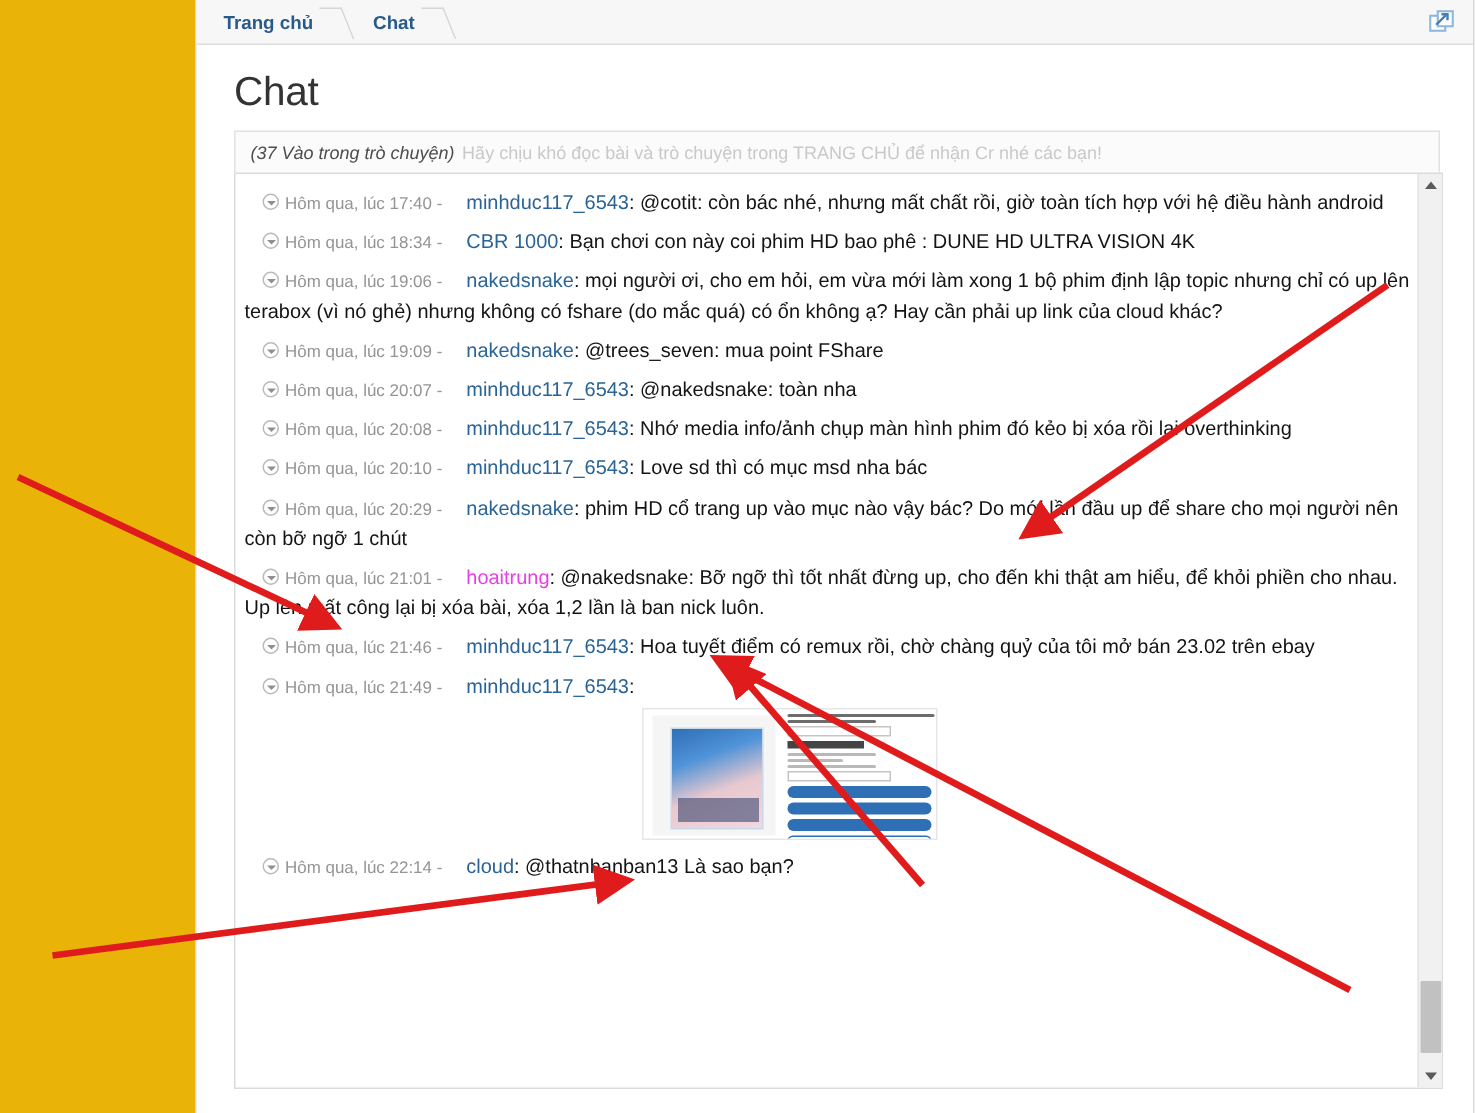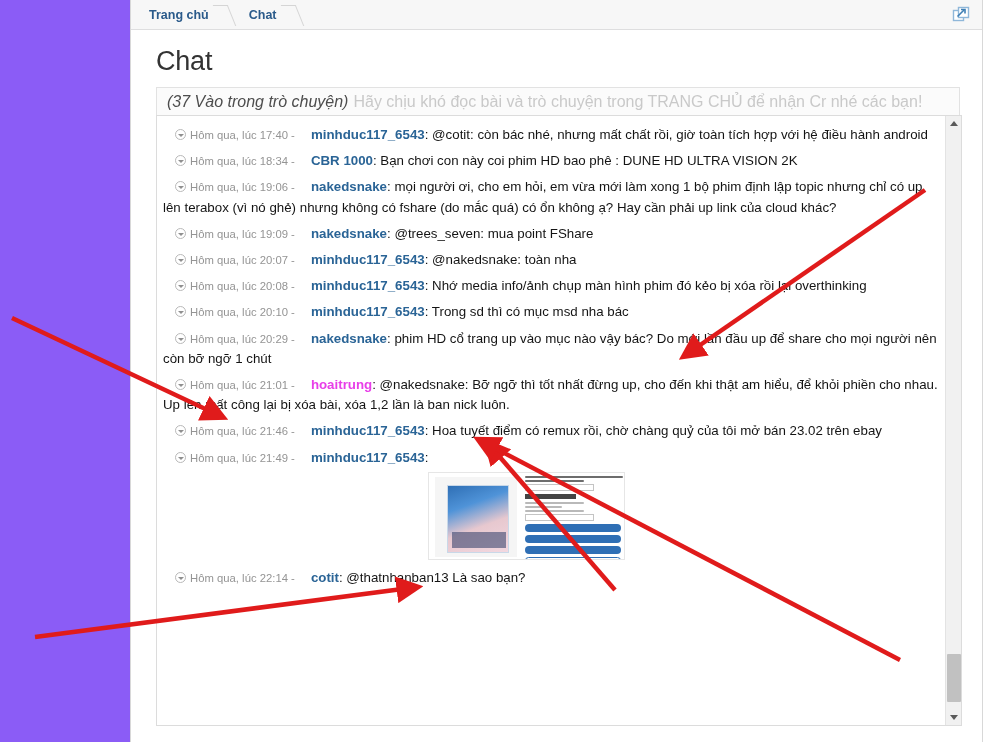--- a/index.html
+++ b/index.html
@@ -6,21 +6,21 @@
   html, body {
     margin: 0; padding: 0;
     width: 983px; height: 742px;
     overflow: hidden;
     background: #ececec;
     font-family: "Liberation Sans", sans-serif;
   }
   #page {
     position: relative;
     width: 964px; height: 742px;
-    background: #8b5cf6;
+    background: #eab308;
   }
   
   #content {
     position: absolute;
     left: 130px; top: 0;
     width: 853px; height: 742px;
     background: #ffffff;
     border-left: 1px solid #d8d8d8;
     border-right: 1px solid #d8d8d8;
   }
@@ -75,21 +75,21 @@
   }
   
   #notice-bar {
     margin: 0 22px 0 25px;
     height: 30px;
     background: #fbfbfb;
     border: 1px solid #e2e2e2;
     display: flex;
     align-items: center;
     padding: 0 10px;
-    font-size: 16px;
+    font-size: 12px;
     overflow: hidden;
     white-space: nowrap;
   }
   #notice-count {
     font-style: italic;
     color: #4d4d4d;
     margin-right: 5px;
   }
   #notice-text { color: #c9c9c9; }
   
@@ -132,21 +132,21 @@
     margin-right: 4px;
   }
   .ts-icon:after {
     content: "";
     position: absolute;
     left: 2px; top: 4px;
     border-left: 3px solid transparent;
     border-right: 3px solid transparent;
     border-top: 3px solid #8f8f8f;
   }
-  .user { color: #2a6496; text-decoration: none; font-weight: bold; }
+  .user { color: #2a6496; text-decoration: none; }
   .user.mod { color: #e83ee8; }
   .body-txt { color: #141414; }
   
   .msg-image {
     display: block;
     margin: 4px 0 2px 265px;
     width: 197px; height: 88px;
     border: 1px solid #e6e6e6;
     background: #ffffff;
     position: relative;
@@ -250,26 +250,26 @@
     <h1 id="page-title">Chat</h1>
 
     <div id="notice-bar">
       <span id="notice-count">(37 Vào trong trò chuyện)</span>
       <span id="notice-text">Hãy chịu khó đọc bài và trò chuyện trong TRANG CHỦ để nhận Cr nhé các bạn!</span>
     </div>
 
     <div id="chat-box">
       <div id="chat-scroll">
           <div class="msg"><span class="ts"><span class="ts-icon"></span>Hôm qua, lúc 17:40 -</span><a href="#" class="user">minhduc117_6543</a><span class="body-txt">: @cotit: còn bác nhé, nhưng mất chất rồi, giờ toàn tích hợp với hệ điều hành android</span></div>
-          <div class="msg"><span class="ts"><span class="ts-icon"></span>Hôm qua, lúc 18:34 -</span><a href="#" class="user">CBR 1000</a><span class="body-txt">: Bạn chơi con này coi phim HD bao phê : DUNE HD ULTRA VISION 2K</span></div>
+          <div class="msg"><span class="ts"><span class="ts-icon"></span>Hôm qua, lúc 18:34 -</span><a href="#" class="user">CBR 1000</a><span class="body-txt">: Bạn chơi con này coi phim HD bao phê : DUNE HD ULTRA VISION 4K</span></div>
           <div class="msg"><span class="ts"><span class="ts-icon"></span>Hôm qua, lúc 19:06 -</span><a href="#" class="user">nakedsnake</a><span class="body-txt">: mọi người ơi, cho em hỏi, em vừa mới làm xong 1 bộ phim định lập topic nhưng chỉ có up lên terabox (vì nó ghẻ) nhưng không có fshare (do mắc quá) có ổn không ạ? Hay cần phải up link của cloud khác?</span></div>
           <div class="msg"><span class="ts"><span class="ts-icon"></span>Hôm qua, lúc 19:09 -</span><a href="#" class="user">nakedsnake</a><span class="body-txt">: @trees_seven: mua point FShare</span></div>
           <div class="msg"><span class="ts"><span class="ts-icon"></span>Hôm qua, lúc 20:07 -</span><a href="#" class="user">minhduc117_6543</a><span class="body-txt">: @nakedsnake: toàn nha</span></div>
           <div class="msg"><span class="ts"><span class="ts-icon"></span>Hôm qua, lúc 20:08 -</span><a href="#" class="user">minhduc117_6543</a><span class="body-txt">: Nhớ media info/ảnh chụp màn hình phim đó kẻo bị xóa rồi lại overthinking</span></div>
-          <div class="msg"><span class="ts"><span class="ts-icon"></span>Hôm qua, lúc 20:10 -</span><a href="#" class="user">minhduc117_6543</a><span class="body-txt">: Trong sd thì có mục msd nha bác</span></div>
+          <div class="msg"><span class="ts"><span class="ts-icon"></span>Hôm qua, lúc 20:10 -</span><a href="#" class="user">minhduc117_6543</a><span class="body-txt">: Love sd thì có mục msd nha bác</span></div>
           <div class="msg"><span class="ts"><span class="ts-icon"></span>Hôm qua, lúc 20:29 -</span><a href="#" class="user">nakedsnake</a><span class="body-txt">: phim HD cổ trang up vào mục nào vậy bác? Do mới lần đầu up để share cho mọi người nên còn bỡ ngỡ 1 chút</span></div>
           <div class="msg"><span class="ts"><span class="ts-icon"></span>Hôm qua, lúc 21:01 -</span><a href="#" class="user mod">hoaitrung</a><span class="body-txt">: @nakedsnake: Bỡ ngỡ thì tốt nhất đừng up, cho đến khi thật am hiểu, để khỏi phiền cho nhau. Up lên mất công lại bị xóa bài, xóa 1,2 lần là ban nick luôn.</span></div>
           <div class="msg"><span class="ts"><span class="ts-icon"></span>Hôm qua, lúc 21:46 -</span><a href="#" class="user">minhduc117_6543</a><span class="body-txt">: Hoa tuyết điểm có remux rồi, chờ chàng quỷ của tôi mở bán 23.02 trên ebay</span></div>
           <div class="msg"><span class="ts"><span class="ts-icon"></span>Hôm qua, lúc 21:49 -</span><a href="#" class="user">minhduc117_6543</a><span class="body-txt">:</span><div class="msg-image">
               <div class="ebay-left">
                 <div class="ebay-cover"></div>
               </div>
               <div class="ebay-right">
                 <div class="er-line t"></div>
                 <div class="er-line t s"></div>
@@ -278,21 +278,21 @@
                 <div class="er-line s"></div>
                 <div class="er-line xs"></div>
                 <div class="er-line s"></div>
                 <div class="er-box"></div>
                 <div class="er-btn"></div>
                 <div class="er-btn"></div>
                 <div class="er-btn"></div>
                 <div class="er-btn o"></div>
               </div>
             </div></div>
-          <div class="msg"><span class="ts"><span class="ts-icon"></span>Hôm qua, lúc 22:14 -</span><a href="#" class="user">cotit</a><span class="body-txt">: @thatnhanban13 Là sao bạn?</span></div>
+          <div class="msg"><span class="ts"><span class="ts-icon"></span>Hôm qua, lúc 22:14 -</span><a href="#" class="user">cloud</a><span class="body-txt">: @thatnhanban13 Là sao bạn?</span></div>
         </div>
 
       <div id="scrollbar">
         <div class="sb-arrow up">
             <span></span>
           </div>
         <div id="sb-thumb"></div>
         <div class="sb-arrow down">
             <span></span>
           </div>

